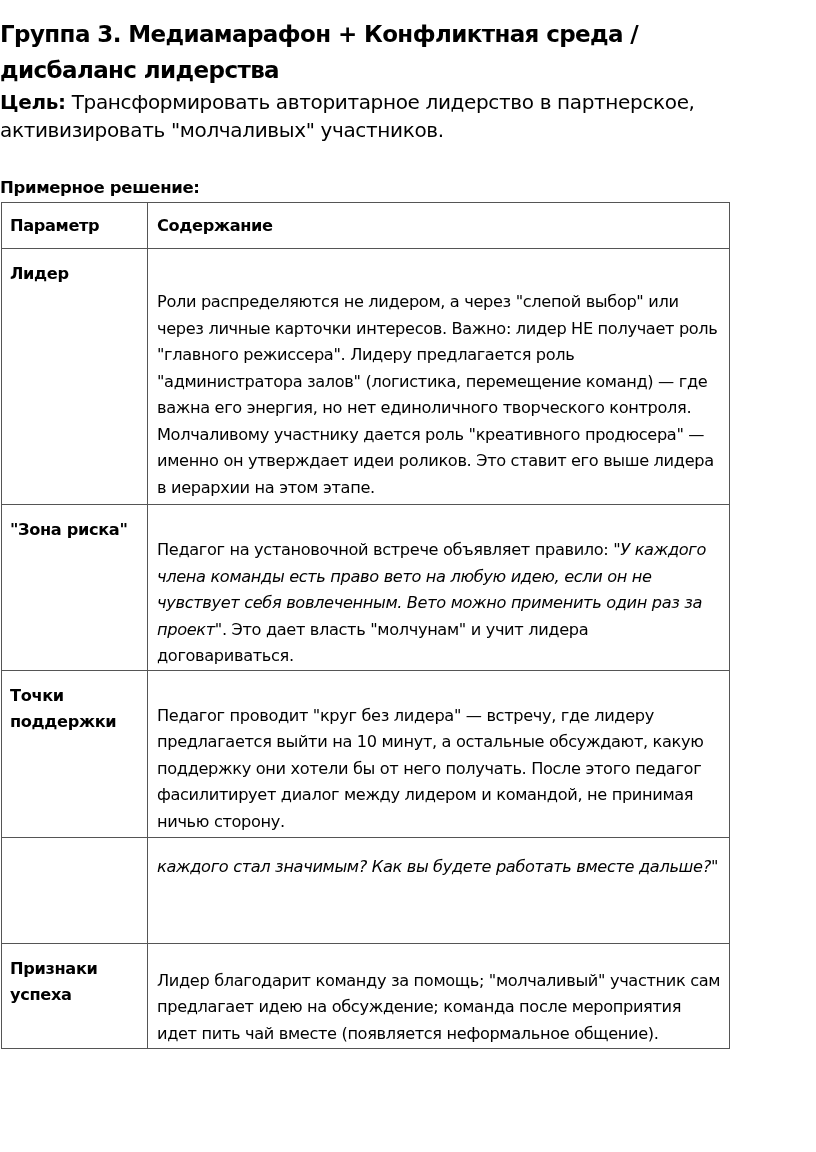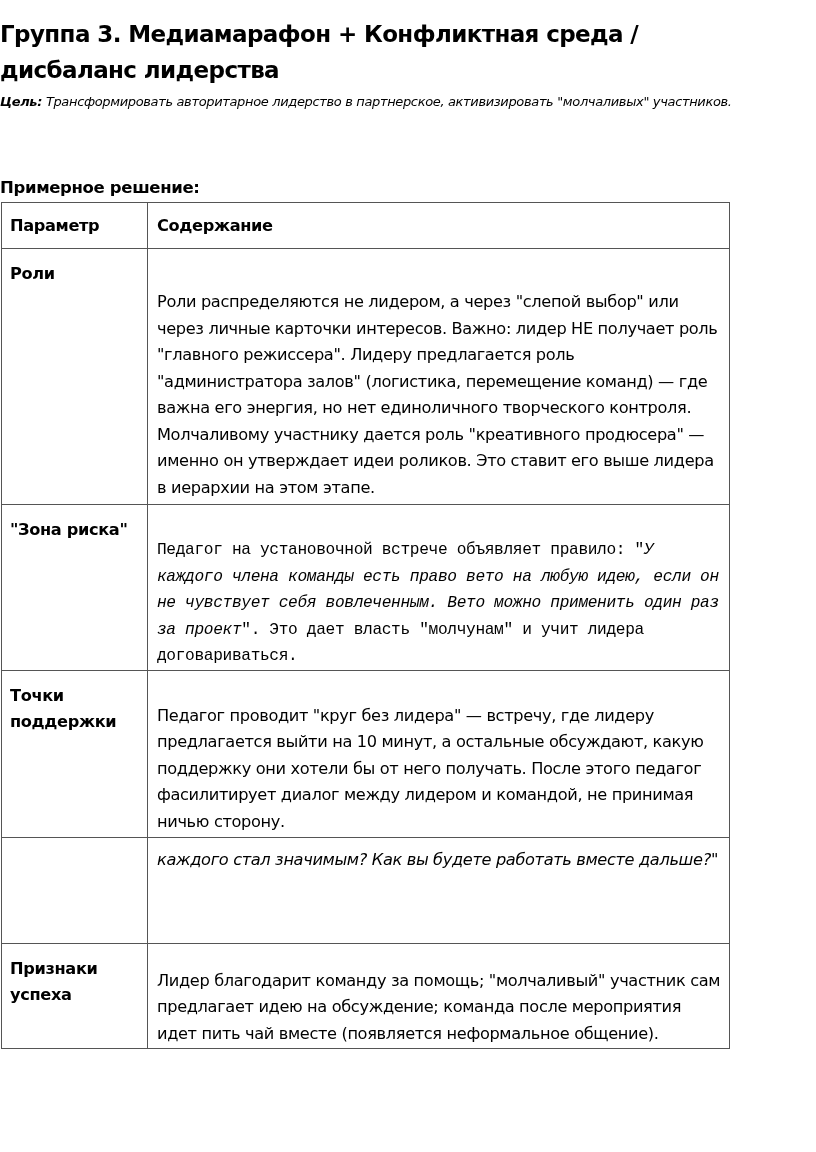--- a/index.html
+++ b/index.html
@@ -8,23 +8,22 @@
     font-family: "DejaVu Sans", sans-serif; color: #000;
   }
   .title {
     position: absolute; left: 0; top: 16px; width: 780px;
     font-family: "DejaVu Sans", sans-serif; font-weight: bold;
     font-size: 23px; line-height: 36px; letter-spacing: -0.6px;
     margin: 0;
   }
   .goal {
     position: absolute; left: 0; top: 88px; width: 790px;
-    font-size: 13px; line-height: 28px; letter-spacing: -0.35px;
+    font-size: 20px; line-height: 28px; letter-spacing: -0.35px;
     margin: 0;
-    font-style: italic;
   }
   .goal b { font-weight: bold; }
   .solution {
     position: absolute; left: 0; top: 176px;
     font-size: 16.5px; line-height: 24px; font-weight: bold; letter-spacing: -0.35px;
     margin: 0;
   }
   table {
     position: absolute; left: 1px; top: 202px;
     width: 729px; border-collapse: collapse;
@@ -49,33 +48,33 @@
 
 <p class="solution">Примерное решение:</p>
 
 <table>
   <tbody>
       <tr class="hdr">
     <td class="param">Параметр</td>
     <td class="content">Содержание</td>
   </tr>
   <tr style="height:256px;">
-    <td class="param" style="padding-top:12px;"><span>Роли</span></td>
+    <td class="param" style="padding-top:12px;"><span>Лидер</span></td>
     <td class="content" style="padding-top:40px;"><span>Роли распределяются не лидером, а через "слепой выбор" или через личные карточки интересов. Важно: лидер НЕ получает роль "главного режиссера". Лидеру предлагается роль "администратора залов" (логистика, перемещение команд) — где важна его энергия, но нет единоличного творческого контроля. Молчаливому участнику дается роль "креативного продюсера" — именно он утверждает идеи роликов. Это ставит его выше лидера в иерархии на этом этапе.</span></td>
   </tr>
   <tr style="height:164px;">
     <td class="param" style="padding-top:12px;"><span>"Зона риска"</span></td>
-    <td class="content" style="padding-top:32px;font-family:Liberation Mono, monospace;"><span>Педагог на установочной встрече объявляет правило: "</span><i>У каждого члена команды есть право вето на любую идею, если он не чувствует себя вовлеченным. Вето можно применить один раз за проект</i><span>". Это дает власть "молчунам" и учит лидера договариваться.</span></td>
+    <td class="content" style="padding-top:32px;"><span>Педагог на установочной встрече объявляет правило: "</span><i>У каждого члена команды есть право вето на любую идею, если он не чувствует себя вовлеченным. Вето можно применить один раз за проект</i><span>". Это дает власть "молчунам" и учит лидера договариваться.</span></td>
   </tr>
   <tr style="height:167px;margin-top:44px;">
     <td class="param" style="padding-top:12px;"><span>Точки поддержки</span></td>
     <td class="content" style="padding-top:32px;"><span>Педагог проводит "круг без лидера" — встречу, где лидеру предлагается выйти на 10 минут, а остальные обсуждают, какую поддержку они хотели бы от него получать. После этого педагог фасилитирует диалог между лидером и командой, не принимая ничью сторону.</span></td>
   </tr>
   <tr style="height:106px;">
     <td class="param"><span></span></td>
-    <td class="content" style="padding-top:9px;"><i>каждого стал значимым? Как вы будете работать вместе дальше?</i><span>"</span></td>
+    <td class="content" style="padding-top:16px;"><i>каждого стал значимым? Как вы будете работать вместе дальше?</i><span>"</span></td>
   </tr>
   <tr style="height:105px;">
     <td class="param" style="padding-top:12px;"><span>Признаки успеха</span></td>
     <td class="content" style="padding-top:24px;"><span>Лидер благодарит команду за помощь; "молчаливый" участник сам предлагает идею на обсуждение; команда после мероприятия идет пить чай вместе (появляется неформальное общение).</span></td>
   </tr>
 </tbody>
   </table>
 
 </body></html>

